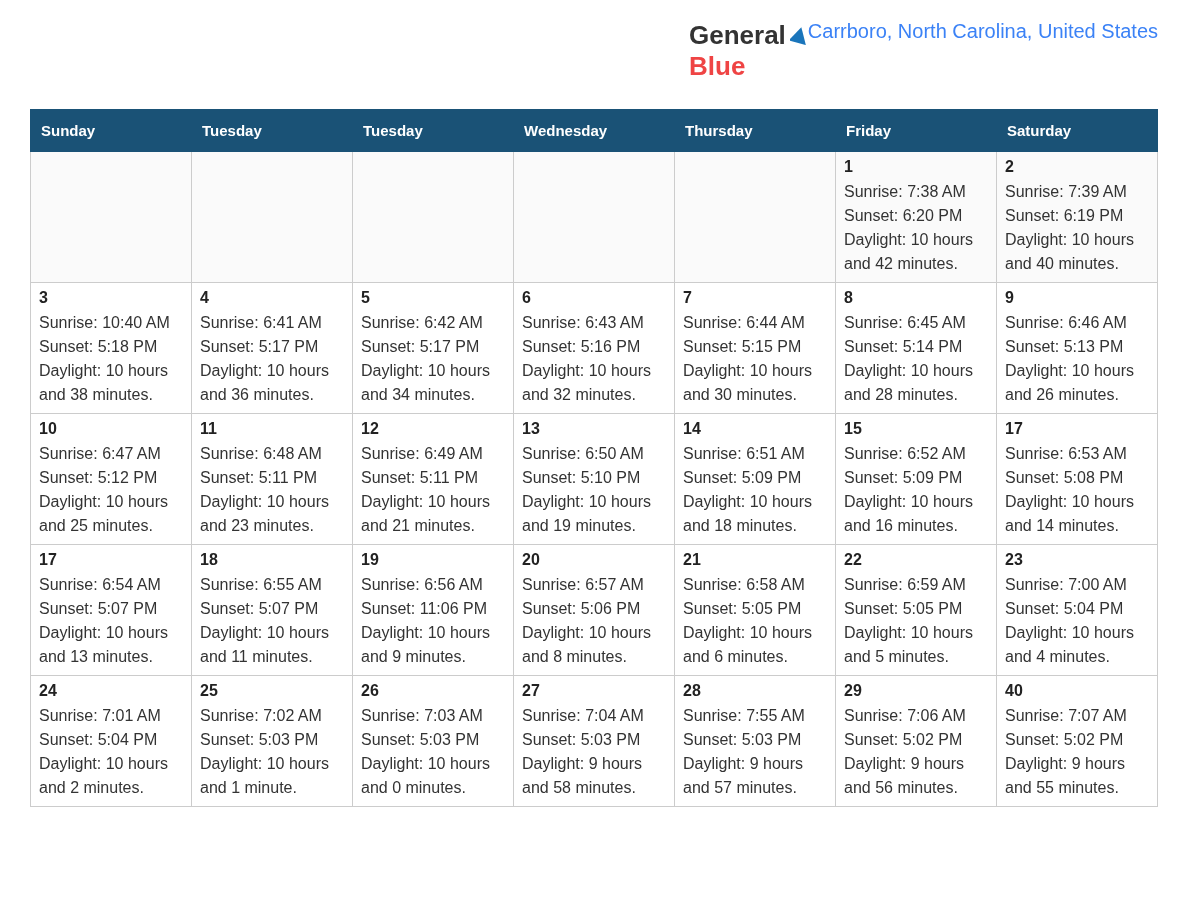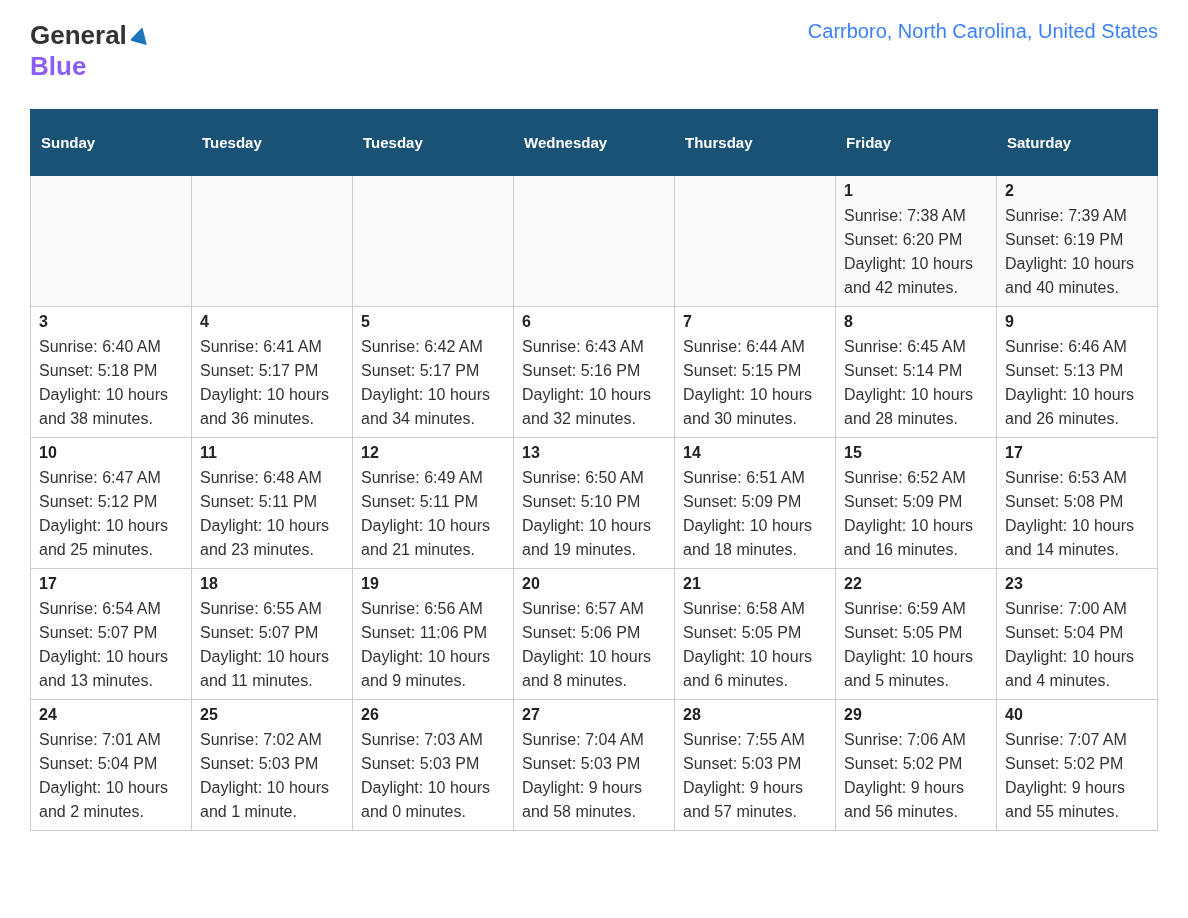--- a/index.html
+++ b/index.html
@@ -5,21 +5,21 @@
     * { margin: 0; padding: 0; box-sizing: border-box; }
     body {
       font-family: Arial, sans-serif;
       background: #fff;
       width: 1188px;
       min-height: 918px;
       padding: 20px 30px;
     }
     .header-area {
       display: flex;
-      justify-content: space-between;
+      justify-content: flex-end;
       align-items: flex-start;
       margin-bottom: 27px;
     }
     .logo {
       display: flex;
       flex-direction: column;
       align-items: flex-start;
     }
     .logo-line1 {
       display: flex;
@@ -39,21 +39,21 @@
     }
     table {
       width: 100%;
       border-collapse: collapse;
       margin-top: 5px;
     }
     thead th {
       background-color: #1a5276;
       color: #fff;
       font-size: 15px;
-      padding: 24px 10px;
+      padding: 12px 10px;
       text-align: left;
       border: 1px solid #1a5276;
     }
     tbody td {
       border: 1px solid #ccc;
       vertical-align: top;
       padding: 6px 8px;
       width: calc(100% / 7);
       height: 110px;
     }
@@ -83,21 +83,21 @@
   <div class="logo">
     <div class="logo-line1">
       <span style="font-size:26px;font-weight:bold;color:#333;">General</span>
       <span style="display:inline-block;margin-left:4px;margin-top:4px;">
         <svg width="18" height="18" viewBox="0 0 18 18">
           <polygon points="9,0 18,16 0,16" fill="#1a75bb" transform="rotate(15,9,9)"></polygon>
         </svg>
       </span>
     </div>
     <div>
-      <span style="font-size:26px;font-weight:bold;color:#8b5cf6;">Blue</span>
+      <span style="font-size:26px;font-weight:bold;color:#ef4444;">Blue</span>
     </div>
   </div>
   <div class="title-area">
     <div class="location-title">Carrboro, North Carolina, United States</div>
   </div>
 </div>
 
 <table>
   <thead>
     <tr>
@@ -126,21 +126,21 @@
         <td>
           <span class="day-number">2</span>
           <div class="day-info">Sunrise: 7:39 AM
 Sunset: 6:19 PM
 Daylight: 10 hours and 40 minutes.</div>
         </td>
       </tr>
       <tr>
         <td>
           <span class="day-number">3</span>
-          <div class="day-info">Sunrise: 6:40 AM
+          <div class="day-info">Sunrise: 10:40 AM
 Sunset: 5:18 PM
 Daylight: 10 hours and 38 minutes.</div>
         </td>
         <td>
           <span class="day-number">4</span>
           <div class="day-info">Sunrise: 6:41 AM
 Sunset: 5:17 PM
 Daylight: 10 hours and 36 minutes.</div>
         </td>
         <td>

